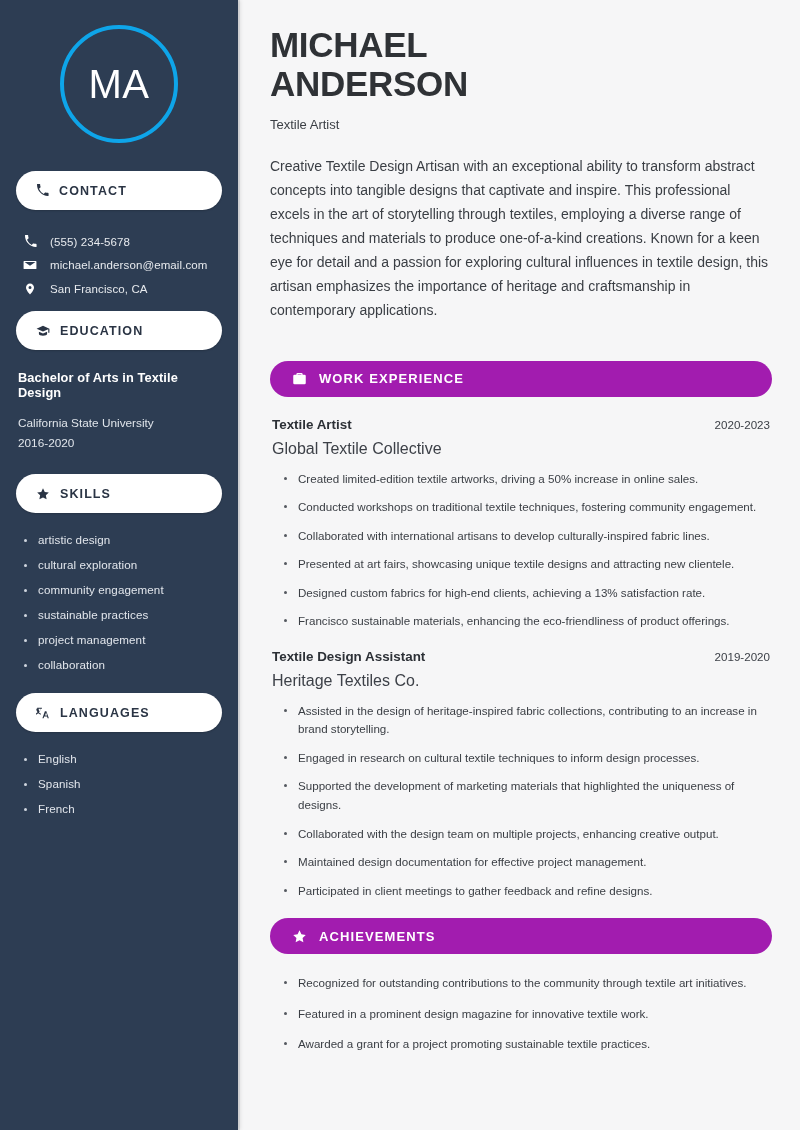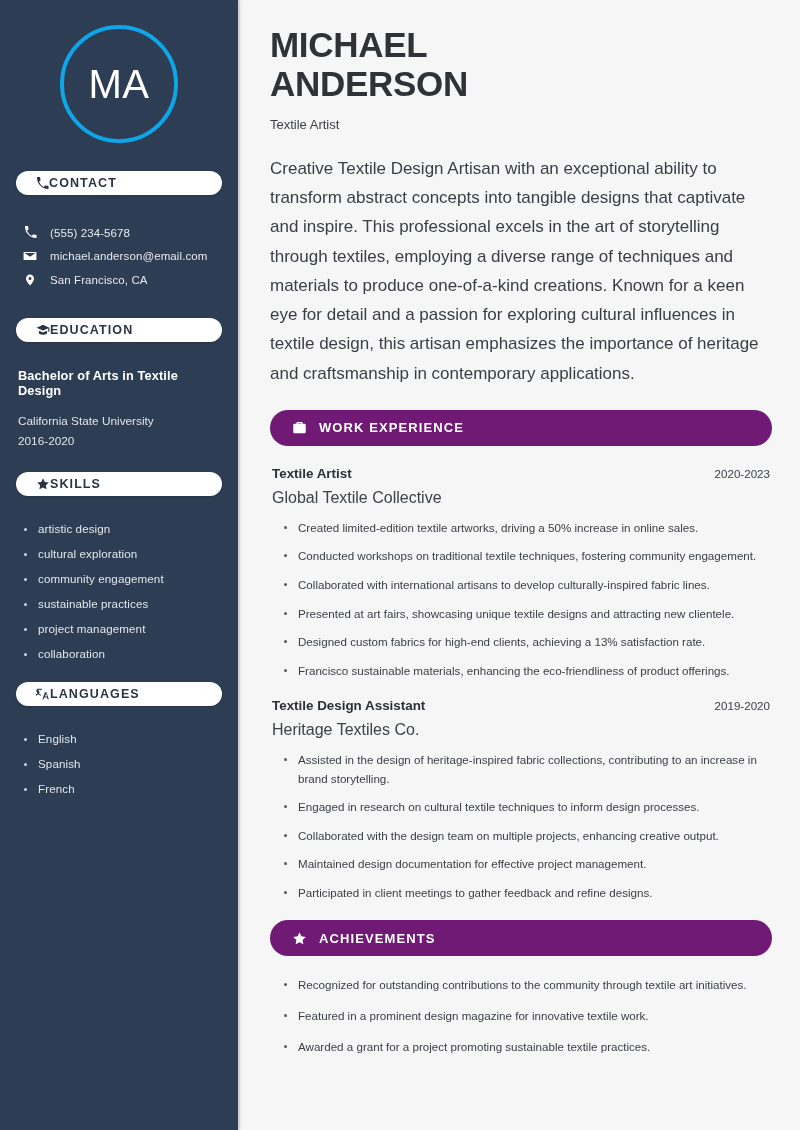--- a/index.html
+++ b/index.html
@@ -49,43 +49,43 @@
     color: #ffffff;
     font-size: 40px;
     font-weight: 400;
     letter-spacing: 0.5px;
   }
 
   
   .pill {
     display: flex;
     align-items: center;
-    gap: 0;
+    gap: 10px;
     background: #ffffff;
     border-radius: 999px;
-    height: 24px;
+    height: 39px;
     padding: 0 20px;
-    margin-bottom: 26px;
+    margin-bottom: 20px;
     box-shadow: 0 1px 2px rgba(0,0,0,0.18);
   }
   .pill .pill-label {
     color: #2a3444;
     font-size: 12.5px;
     font-weight: 700;
     letter-spacing: 1.1px;
   }
   .pill .pill-icon {
     display: flex;
     align-items: center;
     color: #2a3444;
   }
   .pill .pill-icon svg { display: block; }
 
   
-  .contact-list { margin-bottom: 26px; }
+  .contact-list { margin-bottom: 10px; }
   .contact-row {
     display: flex;
     align-items: center;
     gap: 12px;
     padding: 5px 0 5px 6px;
   }
   .contact-row .c-icon {
     width: 16px;
     display: flex;
     justify-content: center;
@@ -161,32 +161,32 @@
   }
   .role {
     color: #3b3f45;
     font-size: 13px;
     margin-top: 14px;
     margin-bottom: 22px;
   }
 
   .summary {
     color: #3a3e44;
-    font-size: 17px;
+    font-size: 14px;
     line-height: 1.72;
-    margin-bottom: 22px;
+    margin-bottom: 38px;
     max-width: 505px;
   }
 
   
   .section-pill {
     display: flex;
     align-items: center;
     gap: 12px;
-    background: #701a75;
+    background: #a21caf;
     border-radius: 999px;
     height: 36px;
     padding: 0 22px;
     margin-bottom: 20px;
   }
   .section-pill .sp-label {
     color: #ffffff;
     font-size: 13px;
     font-weight: 700;
     letter-spacing: 1.1px;
@@ -380,20 +380,21 @@
 
     <div class="job">
       <div class="job-head">
         <span class="job-title">Textile Design Assistant</span>
         <span class="job-dates">2019-2020</span>
       </div>
       <div class="job-company">Heritage Textiles Co.</div>
       <ul class="bullets">
         <li>Assisted in the design of heritage-inspired fabric collections, contributing to an increase in brand storytelling.</li>
         <li>Engaged in research on cultural textile techniques to inform design processes.</li>
+        <li>Supported the development of marketing materials that highlighted the uniqueness of designs.</li>
         <li>Collaborated with the design team on multiple projects, enhancing creative output.</li>
         <li>Maintained design documentation for effective project management.</li>
         <li>Participated in client meetings to gather feedback and refine designs.</li>
       </ul>
     </div>
 
     <div class="section-pill">
       <span class="sp-icon">
         <svg width="15" height="15" viewBox="0 0 24 24" fill="currentColor">
             <path d="M12 2l3 6.5 7 .9-5.1 4.8 1.3 7L12 17.8 5.8 21.2l1.3-7L2 9.4l7-.9L12 2z"></path>

